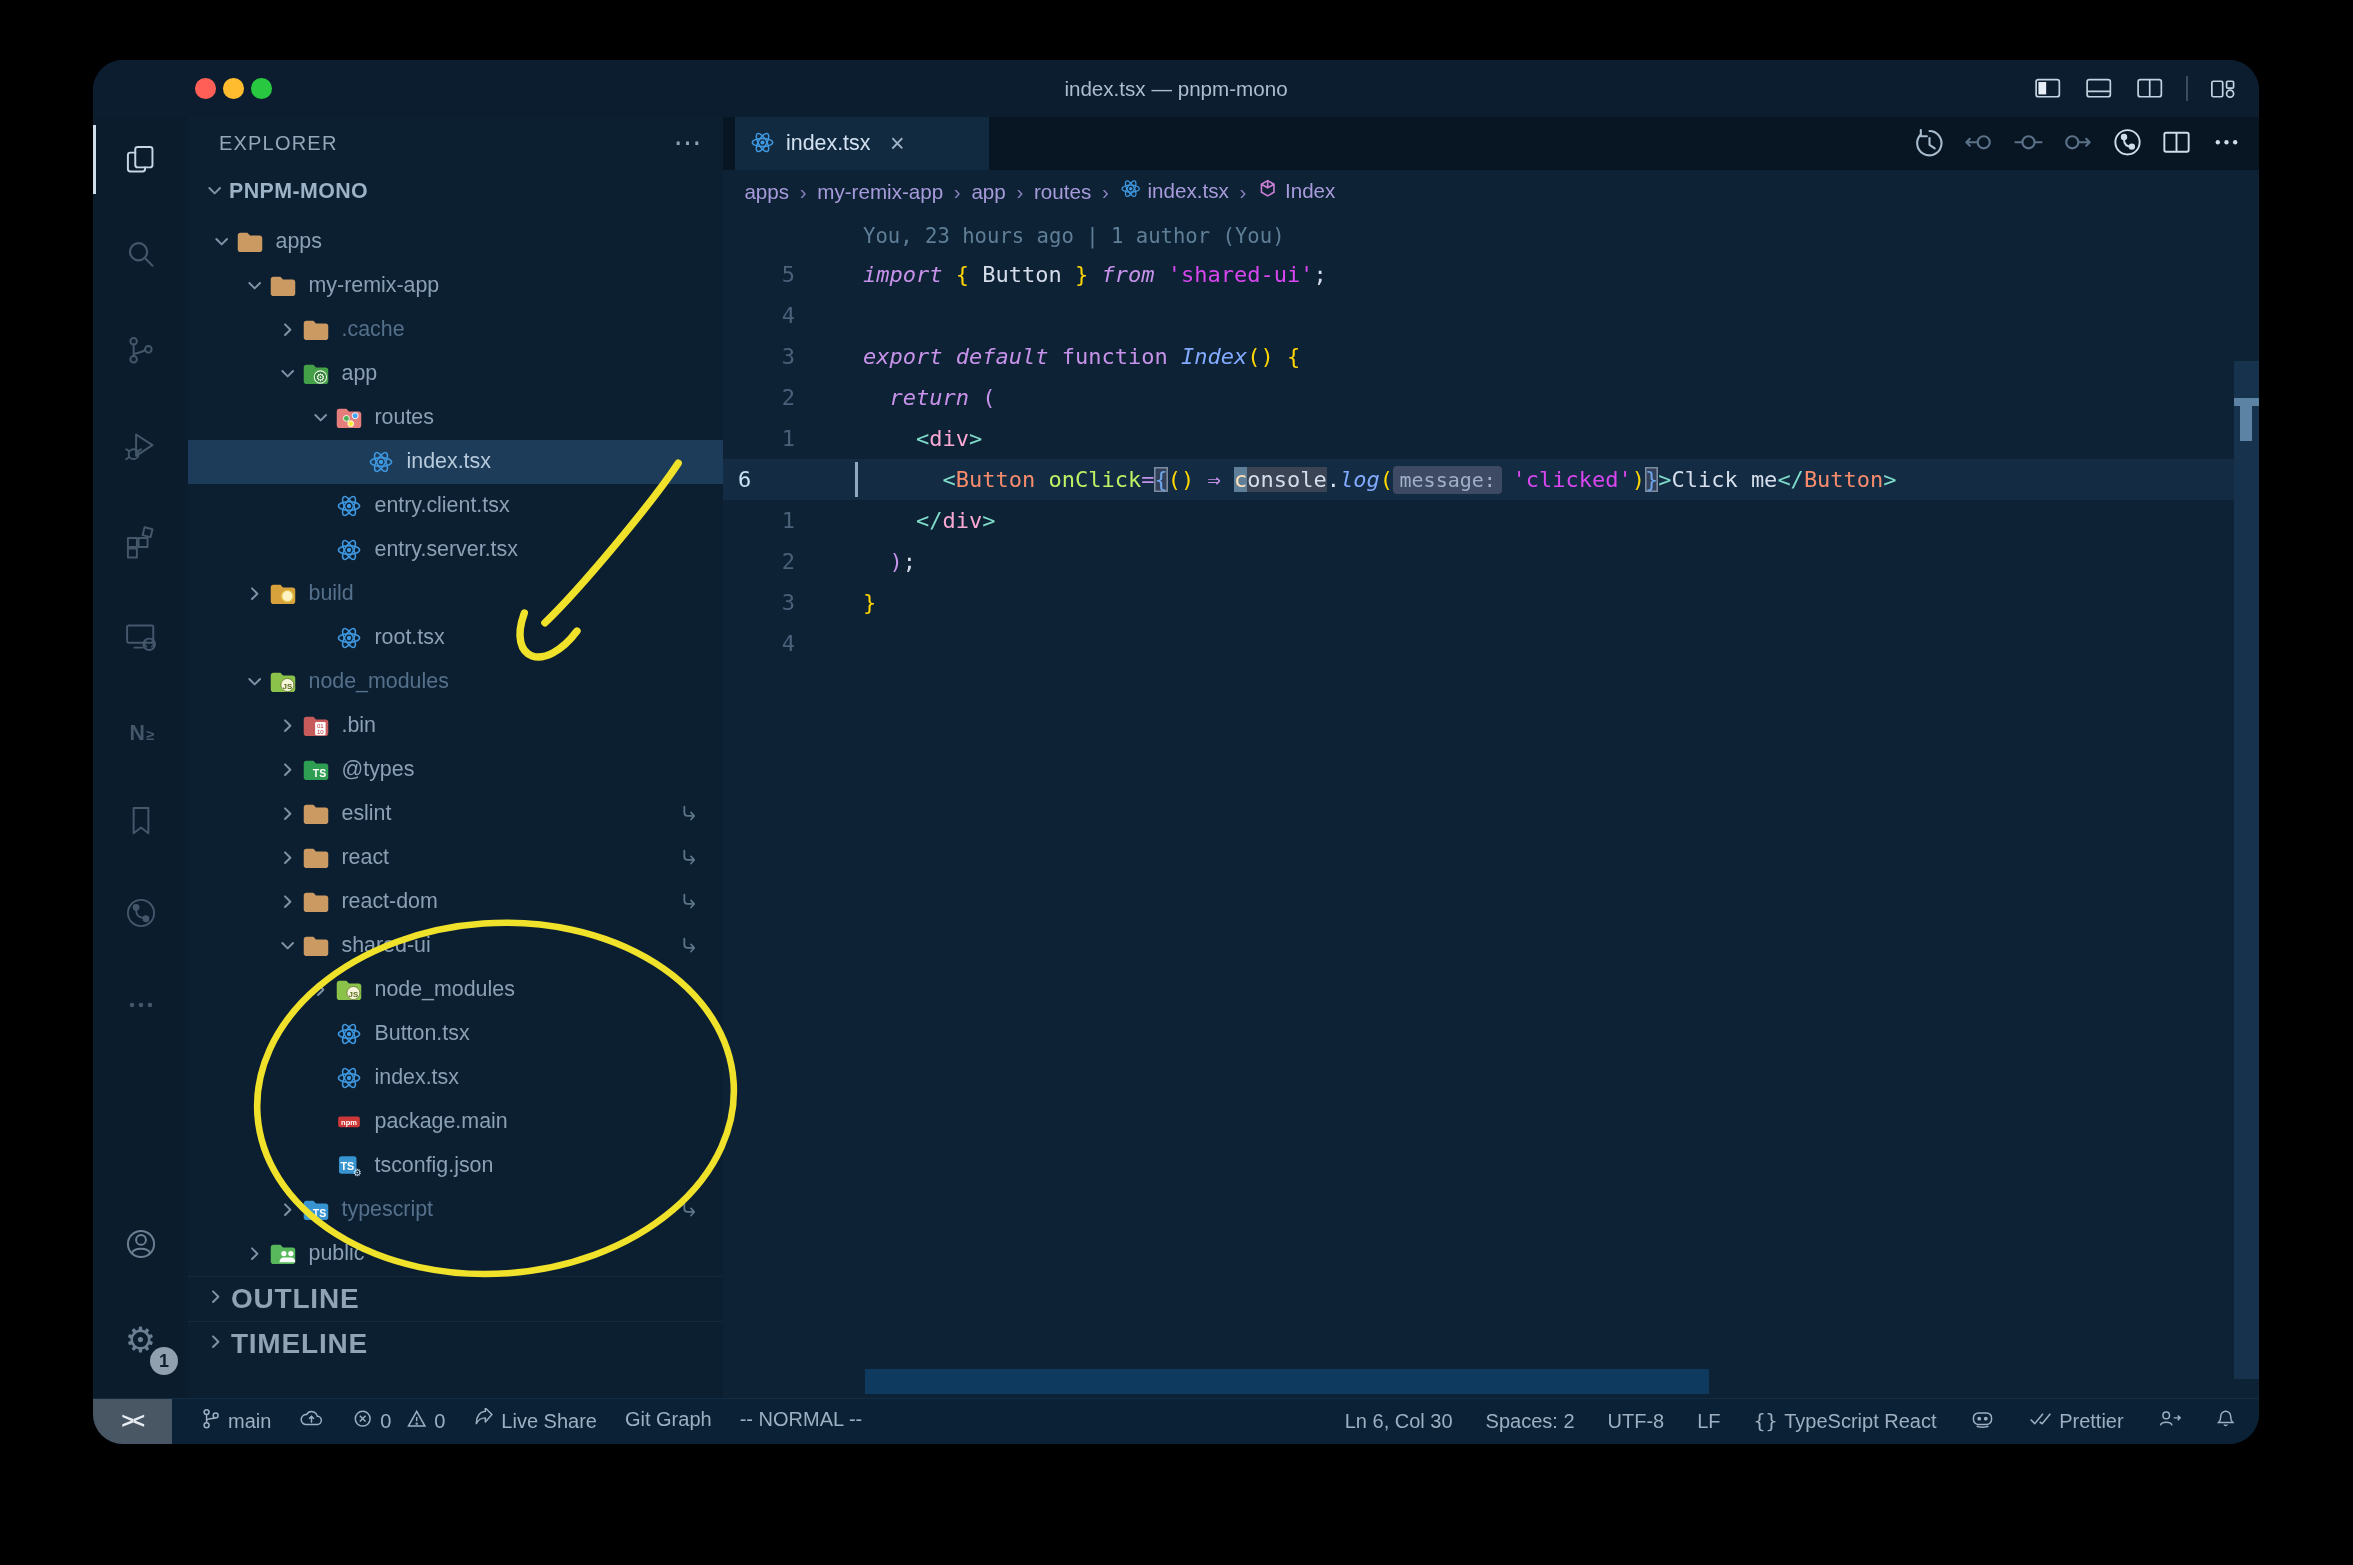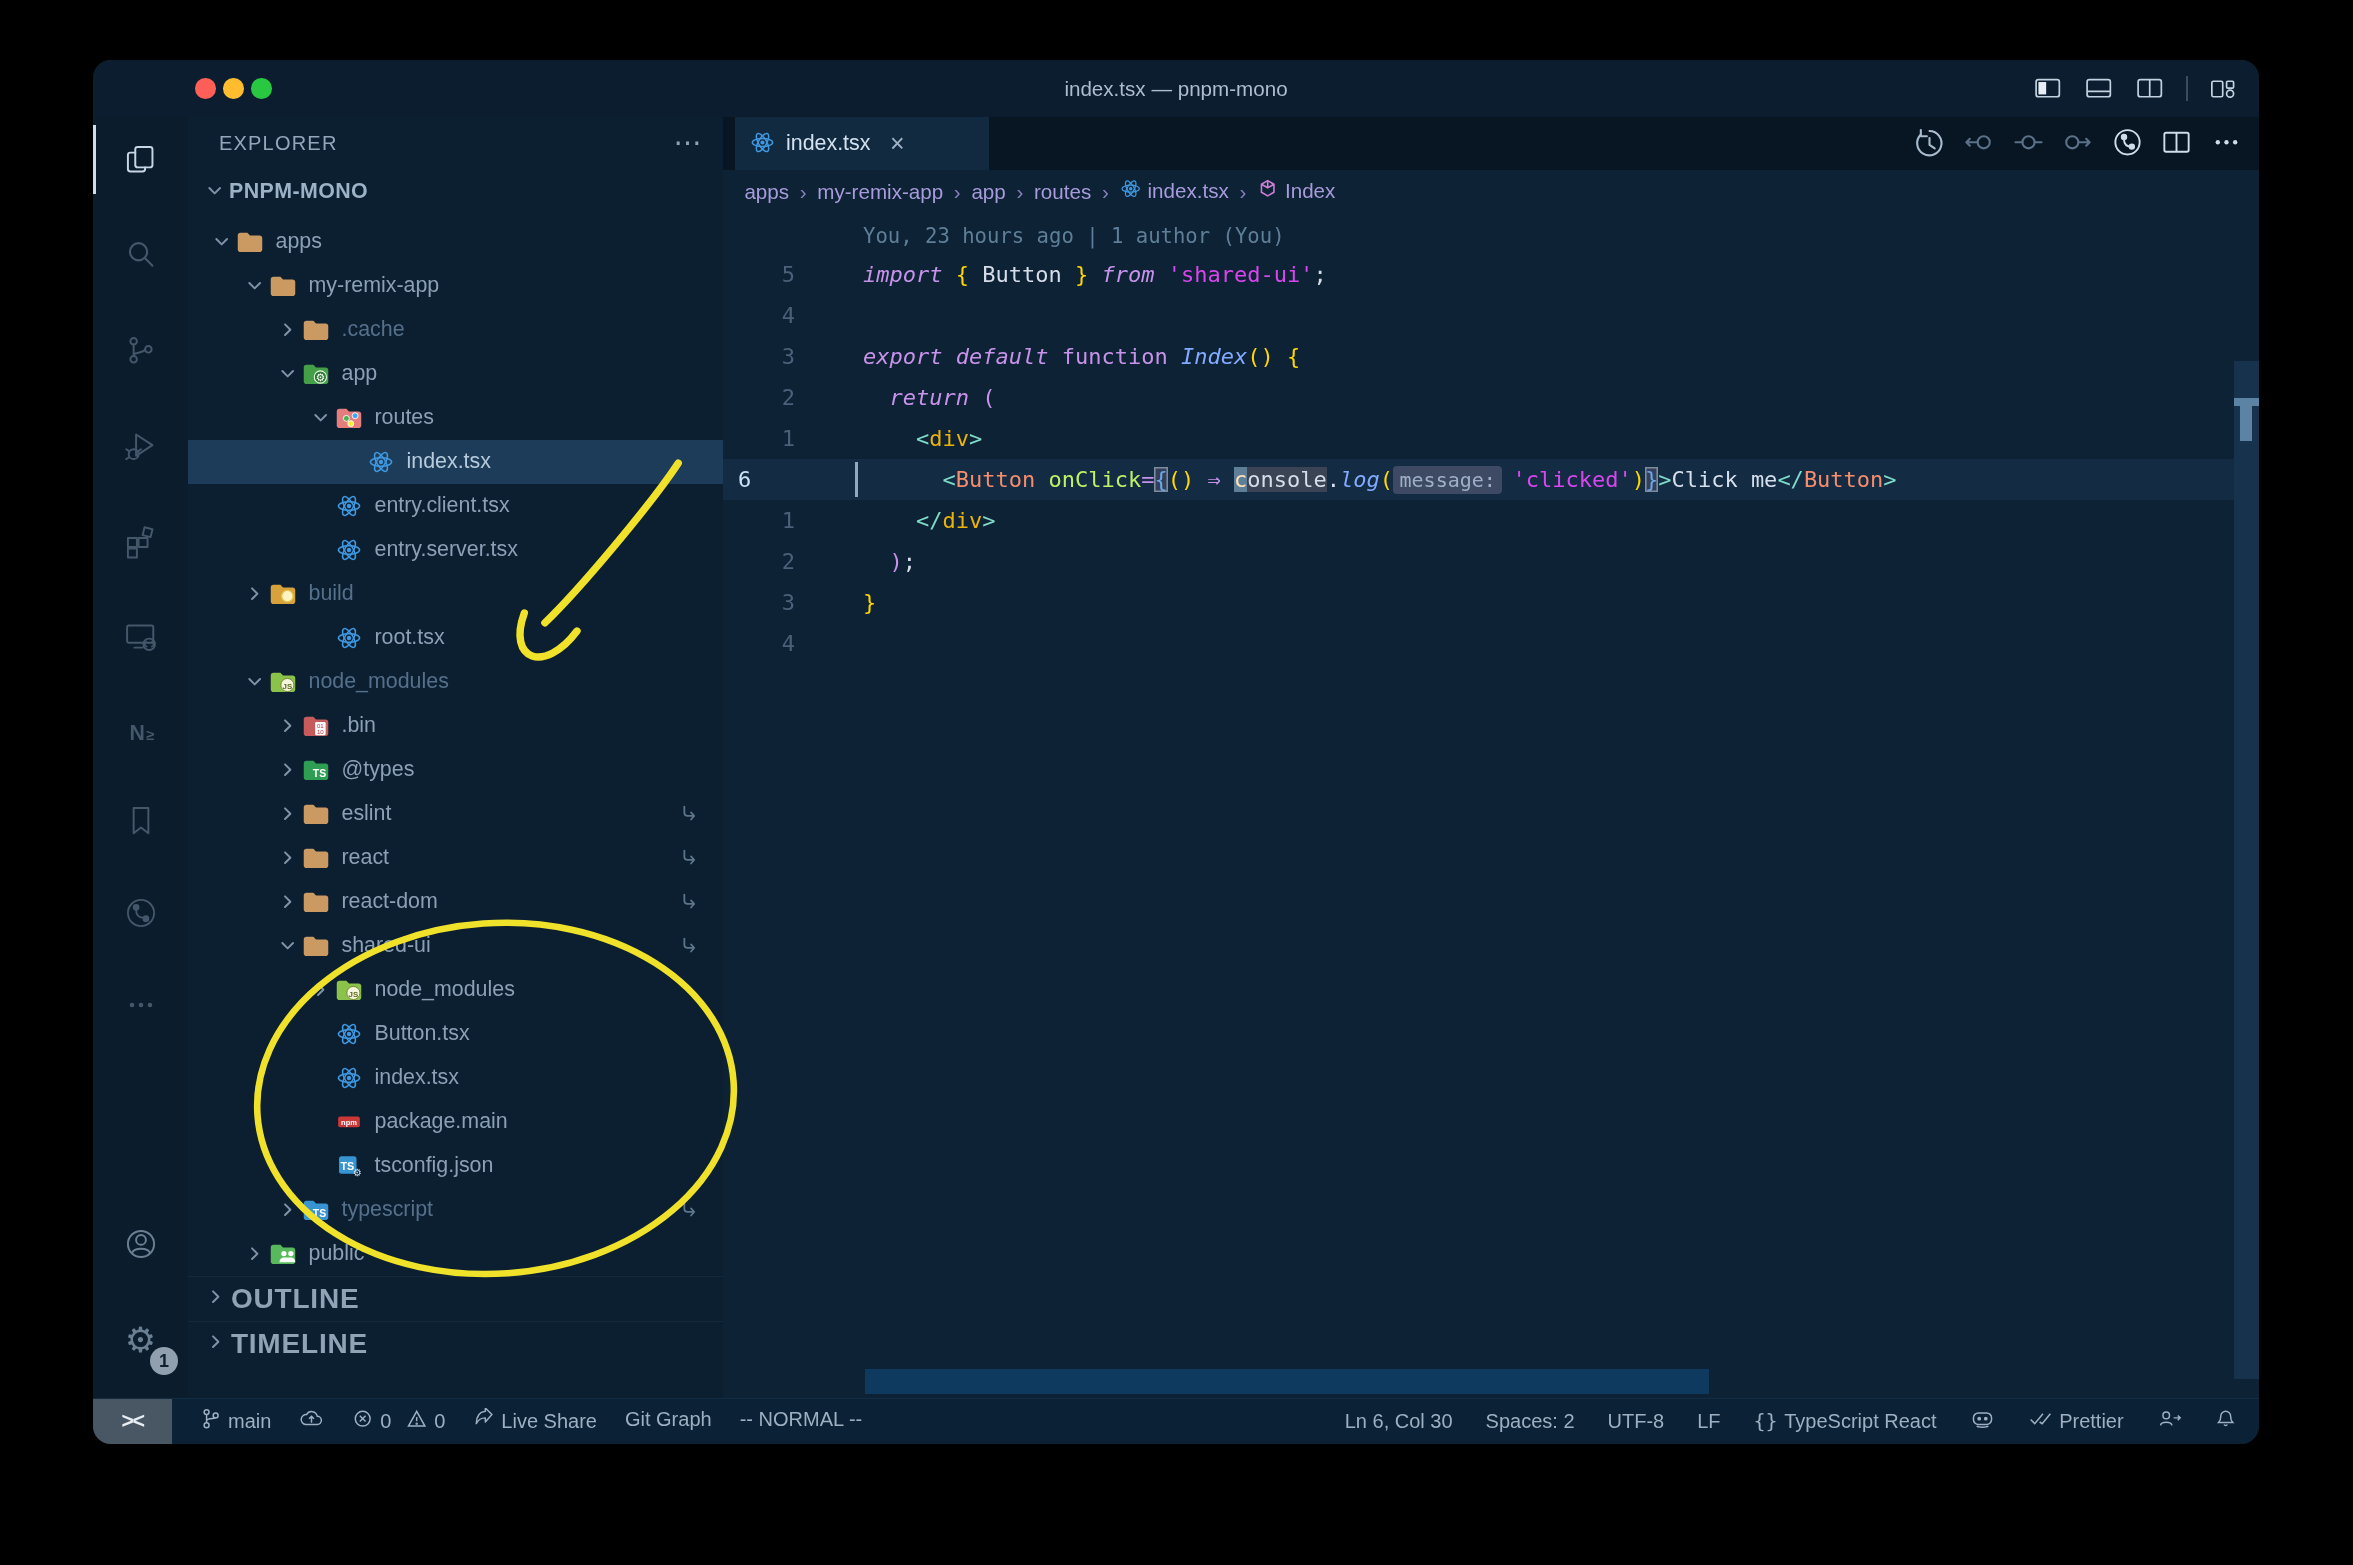--- a/index.html
+++ b/index.html
@@ -1,18 +1,18 @@
 <!DOCTYPE html>
 <html style="font-size:13px"><head>
 <meta charset="utf-8">
 <style>
   html,body{margin:0;padding:0;background:#000;width:2354px;height:1565px;overflow:hidden;
     font-family:"Liberation Sans",sans-serif;-webkit-font-smoothing:antialiased;}
   #window{position:absolute;left:93px;top:60px;width:2166px;height:1384px;background:#0d2234;
-    border-radius:18px;overflow:hidden;}
+    border-radius:30px;overflow:hidden;}
   
   #titlebar{position:absolute;left:0;top:0;right:0;height:57px;background:#0b1d2f;}
   .tl{position:absolute;top:18px;width:20.6px;height:20.6px;border-radius:50%;}
   #title-text{position:absolute;left:0;right:0;top:0;height:57px;line-height:57px;text-align:center;
     color:#aebdcd;font-size:20.6px;}
   #title-icons{position:absolute;right:20px;top:0;height:57px;display:flex;align-items:center;gap:20px;}
   #title-icons .ticon{width:31px;height:28px;display:flex;align-items:center;justify-content:center;}
   .tdivider{width:1.6px;height:25px;background:#3c4c5e;}
   
   #main{position:absolute;left:0;top:57px;right:0;bottom:45px;}
@@ -51,21 +51,21 @@
   #code{position:absolute;left:0;top:96px;right:0;bottom:0;font-family:"DejaVu Sans Mono",monospace;font-size:22px;}
   .cl{display:flex;height:41px;line-height:41px;position:relative;}
   .cl .gut{width:97px;flex:0 0 97px;text-align:right;padding-right:25px;box-sizing:border-box;color:#4a6179;}
   .cl .src{white-space:pre;padding-left:43px;position:relative;}
   .cl.cur{background:#132c44;}
   .cl.cur .gut{text-align:left;padding-left:15px;color:#cde4f7;}
   .cl.cur .src::before{content:"";position:absolute;left:35px;top:3.3px;bottom:3.3px;width:2.5px;background:#90a9bf;}
   #blame{height:36px;line-height:36px;padding-left:140px;color:#5f7e97;font-size:20.6px;font-family:"DejaVu Sans Mono",monospace;margin-top:5px;}
   .t-kw{color:#c792ea;font-style:italic}.t-kw2{color:#c792ea}.t-fn{color:#82aaff;font-style:italic}
   .t-g{color:#ffd602}.t-pk{color:#c792ea}.t-s{color:#d946ef}.t-w{color:#d6deeb}
-  .t-tb{color:#7fdbca}.t-tg{color:#eab308}.t-cp{color:#f78c6c}.t-at{color:#bef264;}
+  .t-tb{color:#7fdbca}.t-tg{color:#f9a8d4}.t-cp{color:#f78c6c}.t-at{color:#bef264;}
   .t-op{color:#c792ea}
   .t-cur{background:#5f7e97;color:#ffe3bb}
   .t-wh{background:#3a4455;color:#d6deeb}
   .t-bb{color:#6fa6e8;background:#32405a;box-shadow:inset 0 0 0 1.6px #7e8ca0}
   .t-inl{background:#3e4a63;color:#9fb0c6;border-radius:4.1px;padding:1.6px 6.6px;margin-right:10px;font-size:20px}
   #vscroll{position:absolute;right:0;top:148px;bottom:20px;width:25px;background:#16324d;}
   #vmark1{position:absolute;right:0;top:185px;width:25px;height:8.2px;background:#5d83a4;}
   #vmark2{position:absolute;right:6.6px;top:193px;width:12.3px;height:35px;background:#5d83a4;}
   #hscroll{position:absolute;left:142px;bottom:5px;width:844px;height:25px;background:#0d3a5e;}
   

